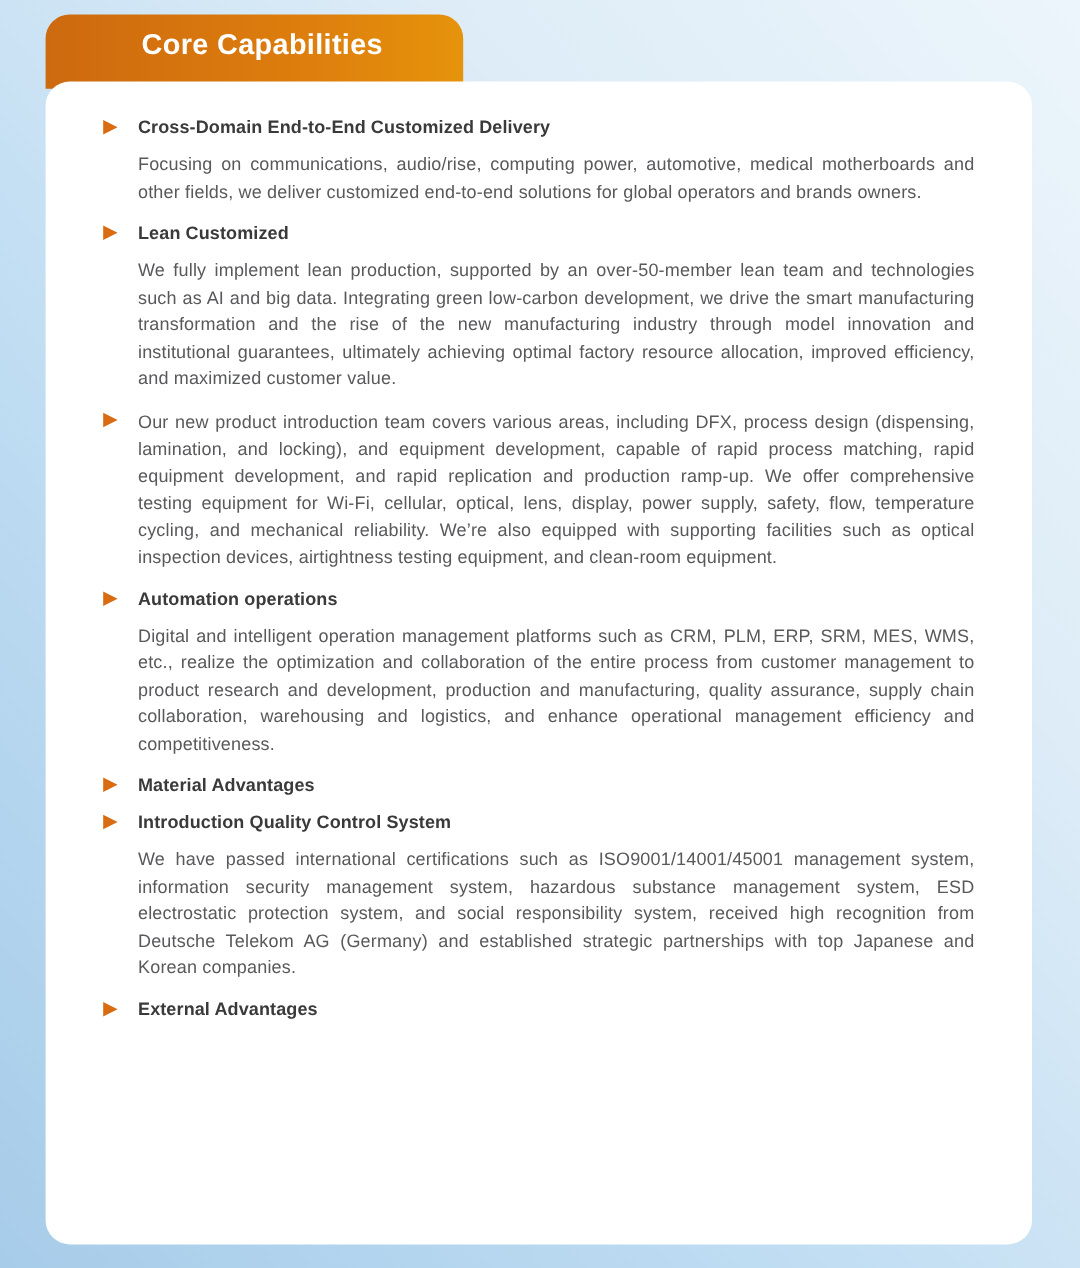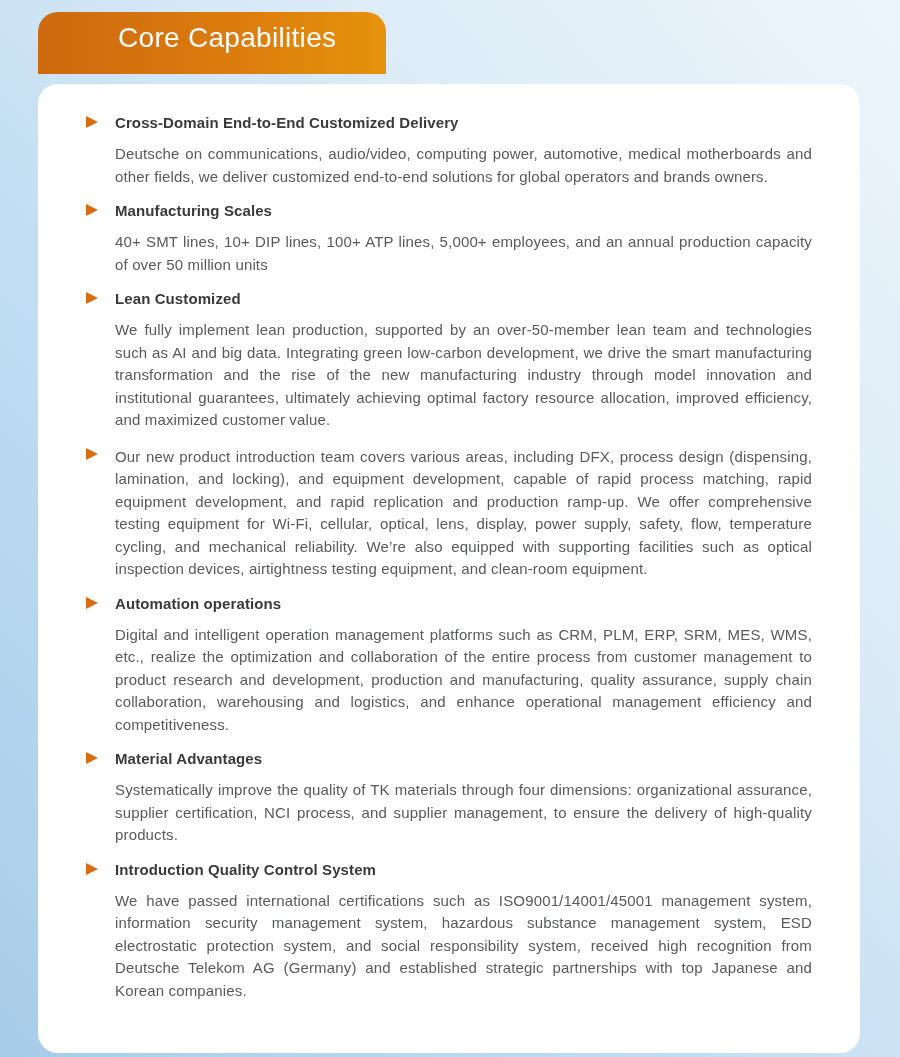--- a/index.html
+++ b/index.html
@@ -13,24 +13,24 @@
   .banner {
     position:absolute; left:38px; top:12px;
     width:348px; height:62px;
     border-radius:20px 20px 0 0;
     background:linear-gradient(90deg, #cd690f 0%, #dd7d0d 60%, #e6930c 100%);
     z-index:1;
     display:flex; align-items:center;
     padding-left:80px; padding-bottom:10px;
   }
   .banner h1 {
-    color:#ffffff; font-size:28px; font-weight:normal; letter-spacing:0.3px;
+    color:#ffffff; font-size:24px; font-weight:bold; letter-spacing:0.3px;
   }
   .card {
-    position:absolute; left:38px; top:84px;
+    position:absolute; left:38px; top:68px;
     width:822px; height:969px;
     background:#ffffff;
     border-radius:20px;
     z-index:2;
     padding:30px 48px 0 48px;
   }
   .item { position:relative; padding-left:29px; margin-bottom:14px; }
   .tri {
     position:absolute; left:0; top:2px;
     width:0; height:0;
@@ -55,28 +55,23 @@
 
 <div class="banner">
   <h1>Core Capabilities</h1>
 </div>
 
 <div class="card">
   <div id="items">
   <div class="item">
     <span class="tri"></span>
     <h2 class="item-title">Cross-Domain End-to-End Customized Delivery</h2>
-    <p class="item-body">Deutsche on communications, audio/video, computing power, automotive, medical motherboards and other fields, we deliver customized end-to-end solutions for global operators and brands owners.</p>
+    <p class="item-body">Focusing on communications, audio/rise, computing power, automotive, medical motherboards and other fields, we deliver customized end-to-end solutions for global operators and brands owners.</p>
   </div>
 
-  <div class="item">
-    <span class="tri"></span>
-    <h2 class="item-title">Manufacturing Scales</h2>
-    <p class="item-body">40+ SMT lines, 10+ DIP lines, 100+ ATP lines, 5,000+ employees, and an annual production capacity of over 50 million units</p>
-  </div>
 
   <div class="item">
     <span class="tri"></span>
     <h2 class="item-title">Lean Customized</h2>
     <p class="item-body">We fully implement lean production, supported by an over-50-member lean team and technologies such as AI and big data. Integrating green low-carbon development, we drive the smart manufacturing transformation and the rise of the new manufacturing industry through model innovation and institutional guarantees, ultimately achieving optimal factory resource allocation, improved efficiency, and maximized customer value.</p>
   </div>
 
   <div class="item">
     <span class="tri"></span>
     <p class="item-body">Our new product introduction team covers various areas, including DFX, process design (dispensing, lamination, and locking), and equipment development, capable of rapid process matching, rapid equipment development, and rapid replication and production ramp-up. We offer comprehensive testing equipment for Wi-Fi, cellular, optical, lens, display, power supply, safety, flow, temperature cycling, and mechanical reliability. We’re also equipped with supporting facilities such as optical inspection devices, airtightness testing equipment, and clean-room equipment.</p>
@@ -84,23 +79,27 @@
 
   <div class="item">
     <span class="tri"></span>
     <h2 class="item-title">Automation operations</h2>
     <p class="item-body">Digital and intelligent operation management platforms such as CRM, PLM, ERP, SRM, MES, WMS, etc., realize the optimization and collaboration of the entire process from customer management to product research and development, production and manufacturing, quality assurance, supply chain collaboration, warehousing and logistics, and enhance operational management efficiency and competitiveness.</p>
   </div>
 
   <div class="item">
     <span class="tri"></span>
     <h2 class="item-title">Material Advantages</h2>
-    <p class="item-body">Systematically improve the quality of TK materials through four dimensions: organizational assurance, supplier certification, NCI process, and supplier management, to ensure the delivery of high-quality products.</p>
   </div>
 
   <div class="item">
     <span class="tri"></span>
     <h2 class="item-title">Introduction Quality Control System</h2>
     <p class="item-body">We have passed international certifications such as ISO9001/14001/45001 management system, information security management system, hazardous substance management system, ESD electrostatic protection system, and social responsibility system, received high recognition from Deutsche Telekom AG (Germany) and established strategic partnerships with top Japanese and Korean companies.</p>
   </div>
 
+  <div class="item">
+    <span class="tri"></span>
+    <h2 class="item-title">External Advantages</h2>
+
+  </div>
 </div>
 </div>
 
 </body></html>

